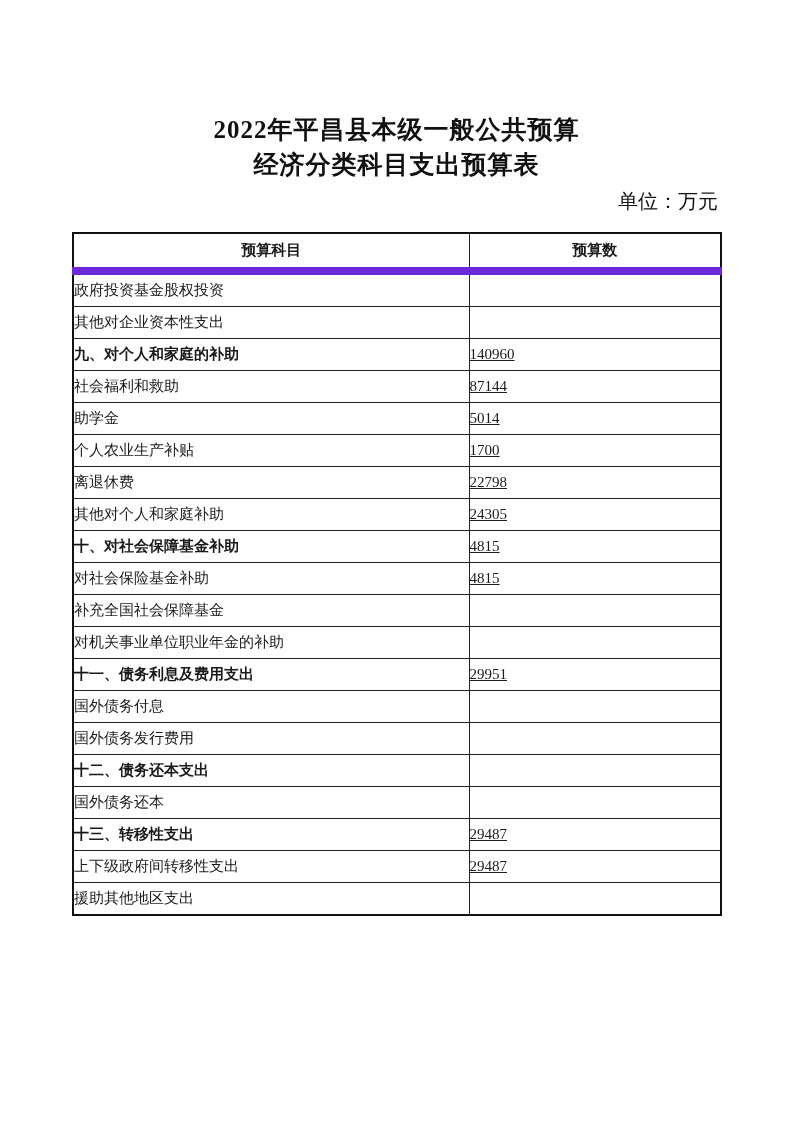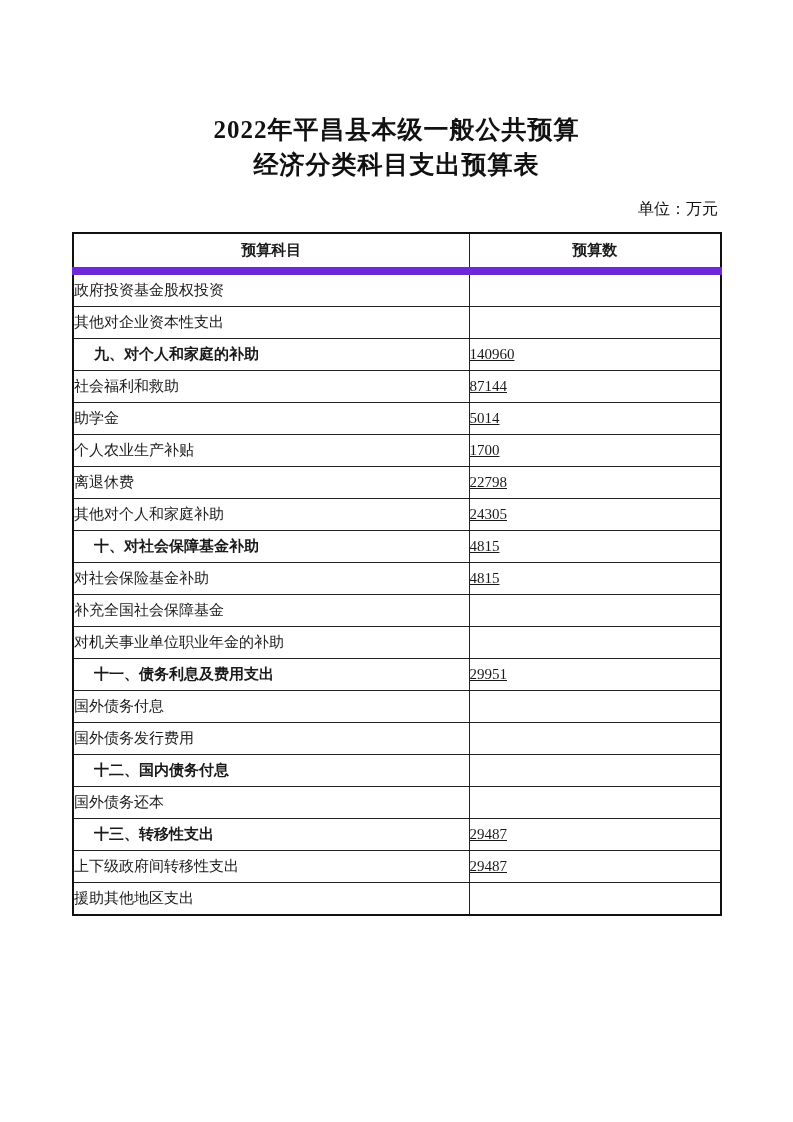--- a/index.html
+++ b/index.html
@@ -25,23 +25,23 @@
   }
   .title-line {
     font-size: 25px;
     font-weight: bold;
     line-height: 35px;
     letter-spacing: 1px;
     color: #111111;
   }
   .unit-label {
     position: absolute;
-    top: 199px;
+    top: 188px;
     right: 75px;
-    font-size: 16px;
+    font-size: 20px;
     color: #111111;
   }
   table.budget-table {
     position: absolute;
     top: 232px;
     left: 72px;
     width: 648px;
     border-collapse: collapse;
     table-layout: fixed;
     border: 2.5px solid #111111;
@@ -60,21 +60,21 @@
     height: 33px;
     font-weight: bold;
     text-align: center;
     border-bottom: 8px solid #6d28d9;
   }
   table.budget-table tbody td { height: 31px; }
   td.subject { text-align: left; padding-left: 32px; }
   td.amount  { text-align: left; text-decoration: underline; }
   tr.level-category td.subject {
     font-weight: bold;
-    padding-left: 20px;
+    padding-left: 0;
   }
 </style>
 </head>
 <body>
 
 <div class="page">
 
   <div class="title-block">
     <div class="title-line">2022年平昌县本级一般公共预算</div>
     <div class="title-line">经济分类科目支出预算表</div>
@@ -148,21 +148,21 @@
   </tr>
         <tr class="level-sub">
     <td class="subject">国外债务付息</td>
     <td class="amount"></td>
   </tr>
         <tr class="level-sub">
     <td class="subject">国外债务发行费用</td>
     <td class="amount"></td>
   </tr>
         <tr class="level-category">
-    <td class="subject">十二、国内债务付息</td>
+    <td class="subject">十二、债务还本支出</td>
     <td class="amount"></td>
   </tr>
         <tr class="level-sub">
     <td class="subject">国外债务还本</td>
     <td class="amount"></td>
   </tr>
         <tr class="level-category">
     <td class="subject">十三、转移性支出</td>
     <td class="amount">29487</td>
   </tr>

